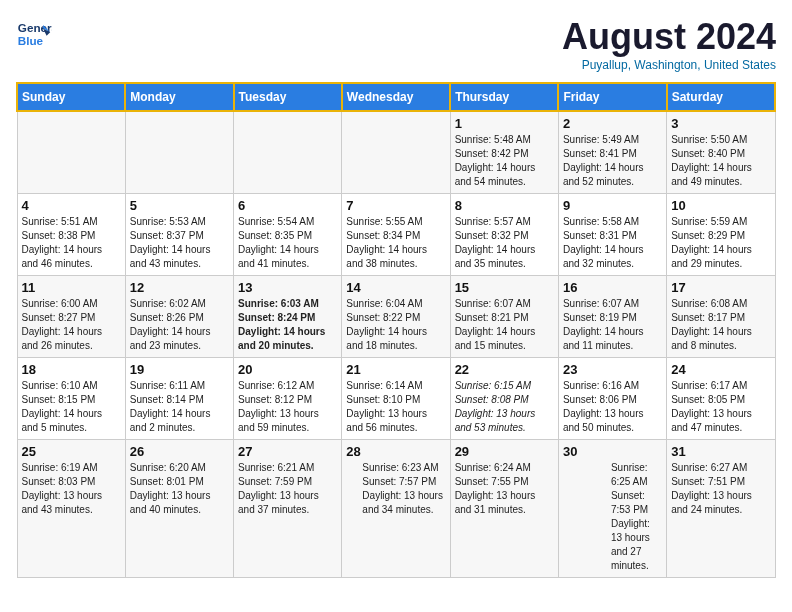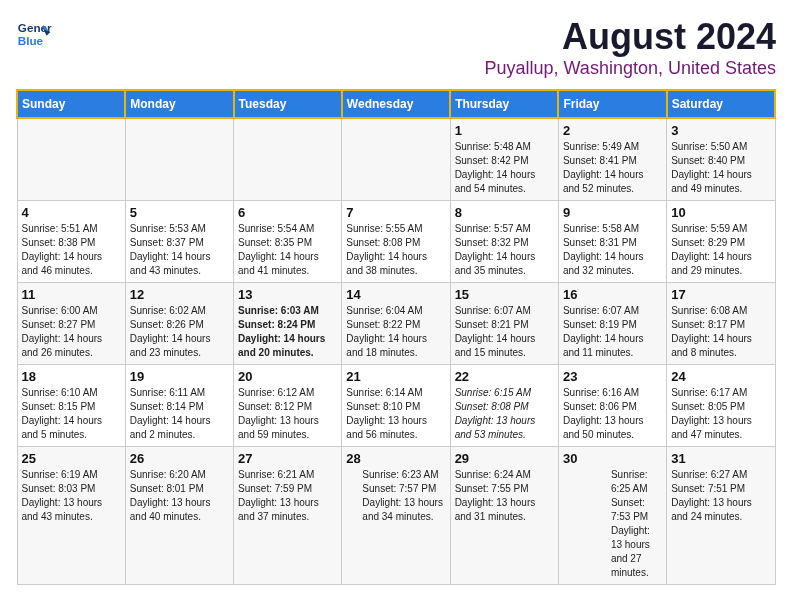--- a/index.html
+++ b/index.html
@@ -27,22 +27,22 @@
     }
     .title-area {
       text-align: right;
     }
     .main-title {
       font-size: 36px;
       font-weight: bold;
       color: #1a1a2e;
     }
     .subtitle {
-      font-size: 18px;
-      color: #701a75;
+      font-size: 12px;
+      color: #0369a1;
     }
     .calendar {
       width: 100%;
       border-collapse: collapse;
       font-size: 11px;
     }
     .calendar thead th {
       background-color: #2a7de1;
       color: #fff;
       padding: 6px 4px;
@@ -156,21 +156,21 @@
         <td>
           <div class="day-number">6</div>
           <div class="day-content" style="white-space: pre-line;">Sunrise: 5:54 AM
 Sunset: 8:35 PM
 Daylight: 14 hours
 and 41 minutes.</div>
         </td>
         <td>
           <div class="day-number">7</div>
           <div class="day-content" style="white-space: pre-line;">Sunrise: 5:55 AM
-Sunset: 8:08 PM
+Sunset: 8:34 PM
 Daylight: 14 hours
 and 38 minutes.</div>
         </td>
         <td>
           <div class="day-number">8</div>
           <div class="day-content" style="white-space: pre-line;">Sunrise: 5:57 AM
 Sunset: 8:32 PM
 Daylight: 14 hours
 and 35 minutes.</div>
         </td>

